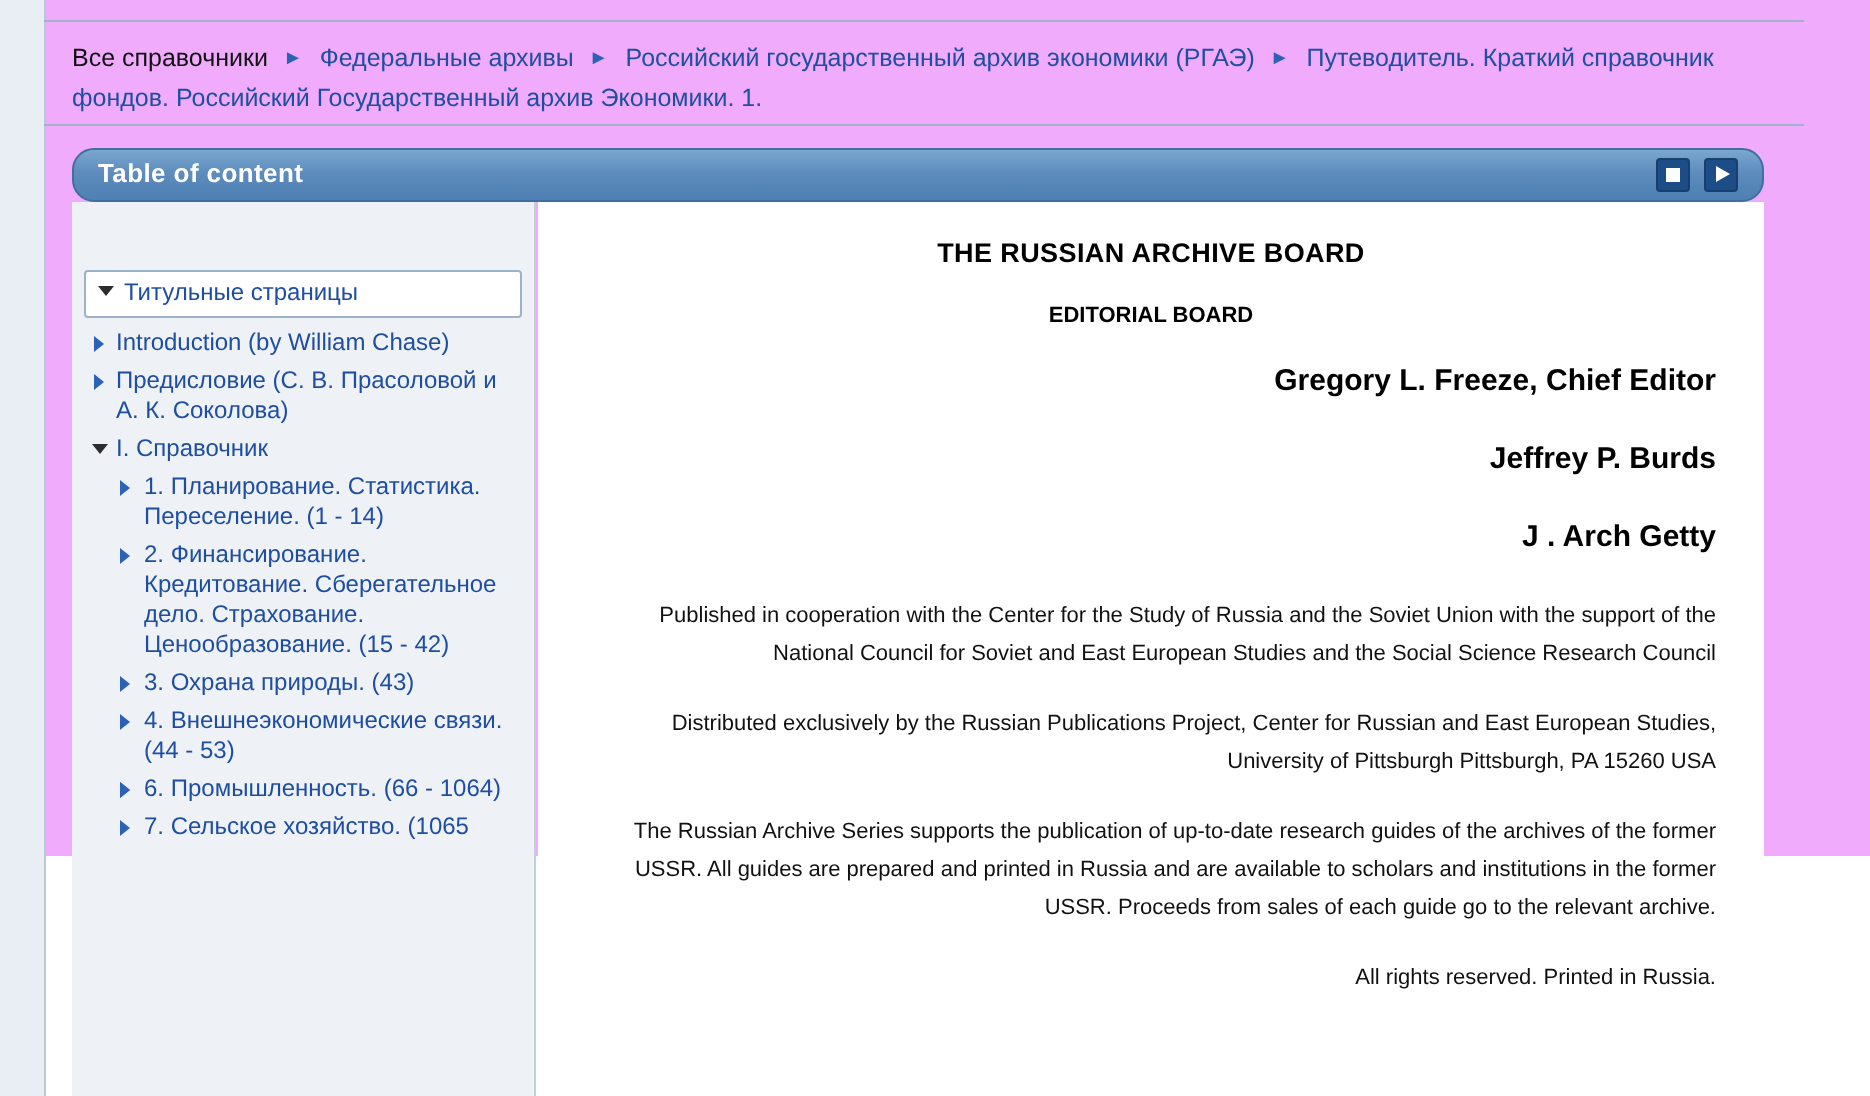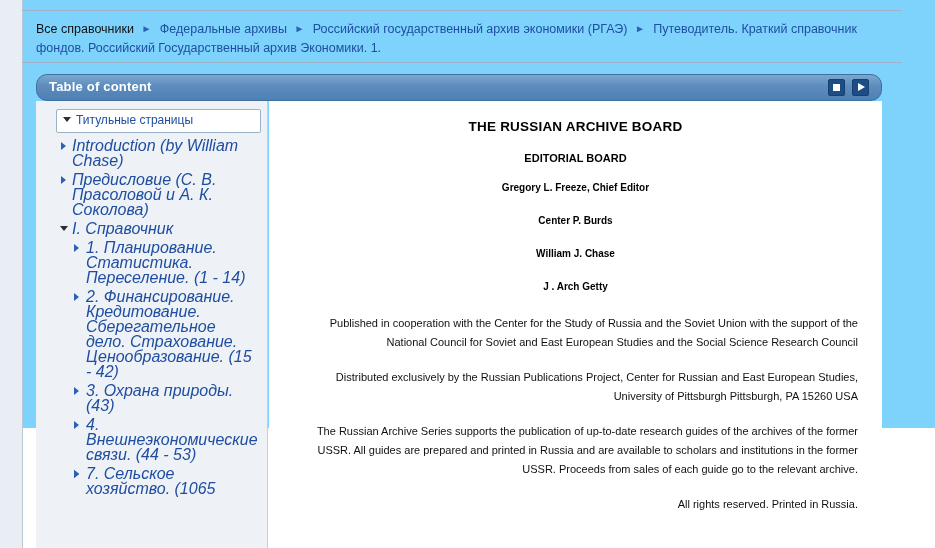--- a/index.html
+++ b/index.html
@@ -12,21 +12,21 @@
     background: #ffffff;
     font-family: "Liberation Sans", sans-serif;
     font-size: 12px;
     color: #000000;
     overflow: hidden;
   }
   .page {
     position: relative;
     width: 935px;
     height: 428px;
-    background: #7dd3fc;
+    background: #f0abfc;
   }
   
   .left-rail {
     position: absolute;
     left: 0;
     top: 0;
     width: 22px;
     height: 548px;
     background: #e8eef4;
     border-right: 1px solid #b9c7d6;
@@ -134,21 +134,22 @@
     left: 0;
     top: 0;
     width: 232px;
     height: 447px;
     background: #eef2f6;
     border-right: 1px solid #c3d0dc;
     box-sizing: border-box;
     overflow: hidden;
   }
   .toc-inner {
-    padding: 8px 6px 0 20px;
+    padding: 8px 6px 0 6px;
+    margin-top: 26px;
   }
   .toc-title-item {
     display: block;
     background: #ffffff;
     border: 1px solid #9bb3c9;
     border-radius: 2px;
     padding: 3px 6px 4px 6px;
     margin: 0 0 5px 0;
     color: #1f4ea1;
     font-size: 12px;
@@ -162,23 +163,22 @@
     border-left: 4px solid transparent;
     border-right: 4px solid transparent;
     border-top: 5px solid #2d2d2d;
     margin-right: 5px;
     transform: translateY(-2px);
   }
   .toc-item {
     position: relative;
     padding: 0 4px 0 16px;
     margin: 0 0 4px 0;
-    font-size: 16px;
+    font-size: 12px;
     line-height: 15px;
-    font-style: italic;
   }
   .toc-item.l2 { padding-left: 30px; }
   .toc-item a {
     color: #1f4ea1;
     text-decoration: none;
   }
   .bullet-right {
     position: absolute;
     left: 5px;
     top: 4px;
@@ -216,23 +216,24 @@
     font-weight: bold;
     letter-spacing: 0.2px;
     margin: 4px 0 18px 0;
   }
   .doc-h2 {
     font-size: 11px;
     font-weight: bold;
     margin: 0 0 18px 0;
   }
   .doc-name {
-    font-size: 10px;
+    font-size: 15px;
     font-weight: bold;
     margin: 0 0 22px 0;
+    text-align: right;
   }
   .doc-para {
     font-size: 11px;
     line-height: 19px;
     text-align: right;
     margin: 0 0 16px 0;
     color: #111;
   }
 </style>
 </head>
@@ -305,36 +306,36 @@
           <span class="bullet-right"></span>
           <a href="#">4. Внешнеэкономические связи. (44 - 53)</a>
         </div>
 
         <div class="toc-item l2">
           <span class="bullet-right"></span>
         </div>
 
         <div class="toc-item l2">
           <span class="bullet-right"></span>
+          <a href="#">6. Промышленность. (66 - 1064)</a>
         </div>
 
         <div class="toc-item l2">
           <span class="bullet-right"></span>
           <a href="#">7. Сельское хозяйство. (1065</a>
         </div>
       </div>
     </div>
 
     <div class="doc-panel">
       <div class="doc-inner">
         <div class="doc-h1">THE RUSSIAN ARCHIVE BOARD</div>
         <div class="doc-h2">EDITORIAL BOARD</div>
         <div class="doc-name">Gregory L. Freeze, Chief Editor</div>
-        <div class="doc-name">Center P. Burds</div>
-        <div class="doc-name">William J. Chase</div>
+        <div class="doc-name">Jeffrey P. Burds</div>
         <div class="doc-name">J . Arch Getty</div>
         <div class="doc-para">Published in cooperation with the Center for the Study of Russia and the Soviet Union with the support of the National Council for Soviet and East European Studies and the Social Science Research Council</div>
         <div class="doc-para">Distributed exclusively by the Russian Publications Project, Center for Russian and East European Studies, University of Pittsburgh Pittsburgh, PA 15260 USA</div>
         <div class="doc-para">The Russian Archive Series supports the publication of up-to-date research guides of the archives of the former USSR. All guides are prepared and printed in Russia and are available to scholars and institutions in the former USSR. Proceeds from sales of each guide go to the relevant archive.</div>
         <div class="doc-para">All rights reserved. Printed in Russia.</div>
 
       </div>
     </div>
 
   </div>

